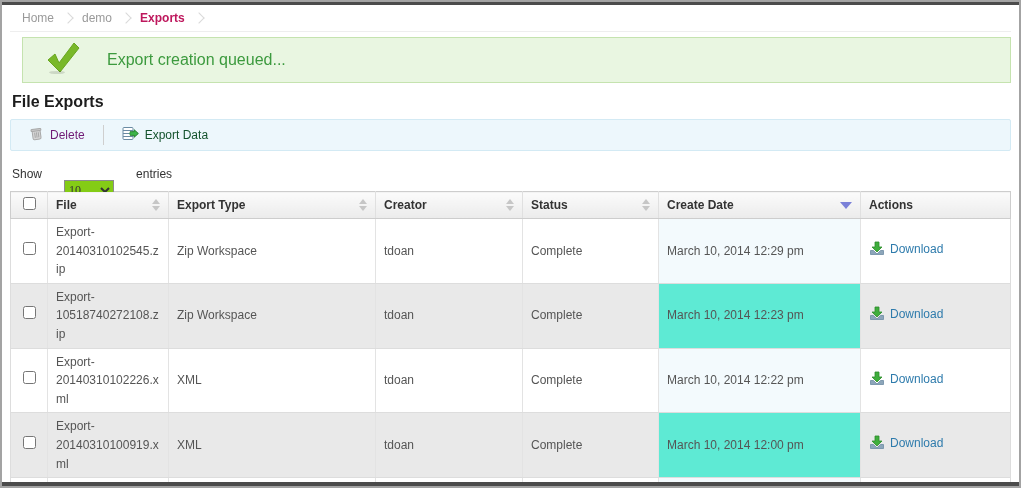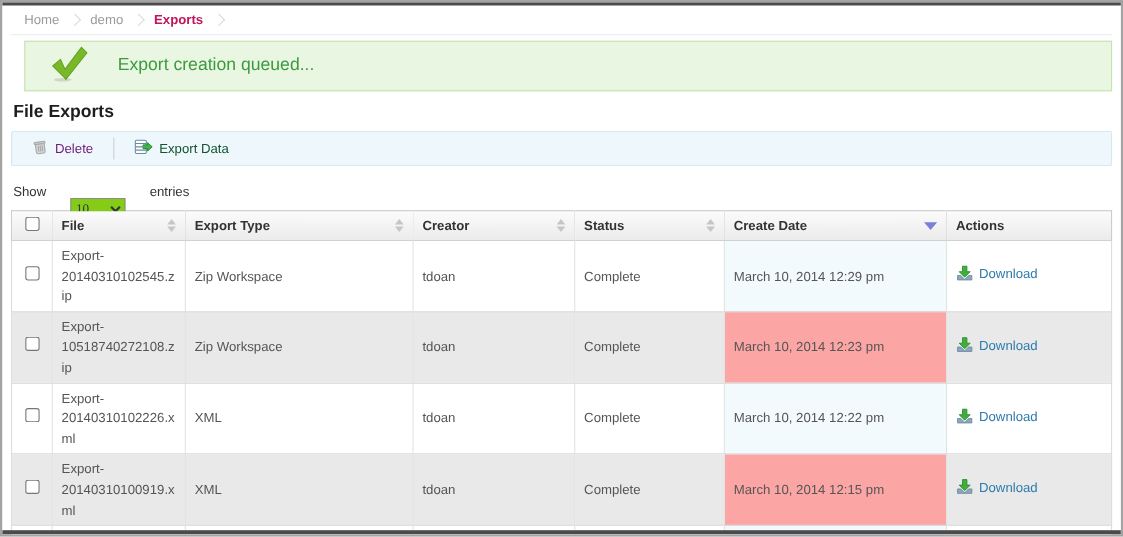--- a/index.html
+++ b/index.html
@@ -74,21 +74,21 @@
   tbody td {
     height:40px; font-size:12px; color:#555;
     border-bottom:1px solid #dddddd; border-right:1px solid #e3e3e3;
     padding:4px 8px; vertical-align:middle; background:#fff;
     overflow-wrap:break-word; line-height:1.55;
   }
   tbody td:first-child { border-left:1px solid #dddddd; text-align:center; }
   tbody td:last-child { border-right:1px solid #dddddd; }
   tbody tr.striped td { background:#e9e9e9; }
   tbody td.date-cell { background:#f3fafd; }
-  tbody tr.striped td.date-cell { background:#fca5a5; }
+  tbody tr.striped td.date-cell { background:#5eead4; }
 
   .dl-link { display:flex; gap:5px; }
   .dl-link a { color:#2e7bac; text-decoration:none; font-size:12px; }
 
   input[type=checkbox] { width:13px; height:13px; }
 </style>
 </head>
 <body>
 
 <div class="frame">
@@ -270,21 +270,21 @@
               <a href="#">Download</a>
             </span>
           </td>
         </tr>
         <tr class="striped">
           <td><input type="checkbox" style=""></td>
           <td>Export-20140310100919.xml</td>
           <td>XML</td>
           <td>tdoan</td>
           <td>Complete</td>
-          <td class="date-cell">March 10, 2014 12:15 pm</td>
+          <td class="date-cell">March 10, 2014 12:00 pm</td>
           <td>
             <span class="dl-link">
               <span><svg width="16" height="16" viewBox="0 0 16 16">
                     <path d="M6 2 L10 2 L10 7 L13 7 L8 12 L3 7 L6 7 Z" fill="#3fae3c" stroke="#2d8c2b" stroke-width="0.8"></path>
                     <path d="M1.5 10.5 L4.5 10.5 L8 14 L11.5 10.5 L14.5 10.5 L14.5 14.5 L1.5 14.5 Z" fill="#8da6ba" stroke="#6d8ba3" stroke-width="0.8"></path>
                   </svg></span>
               <a href="#">Download</a>
             </span>
           </td>
         </tr>

